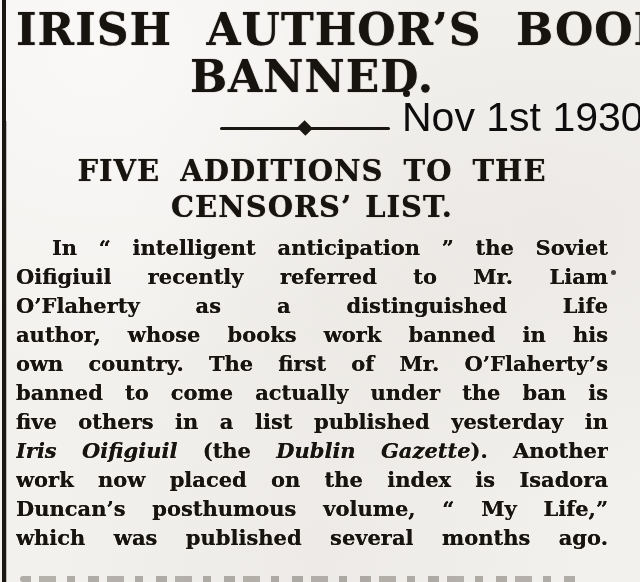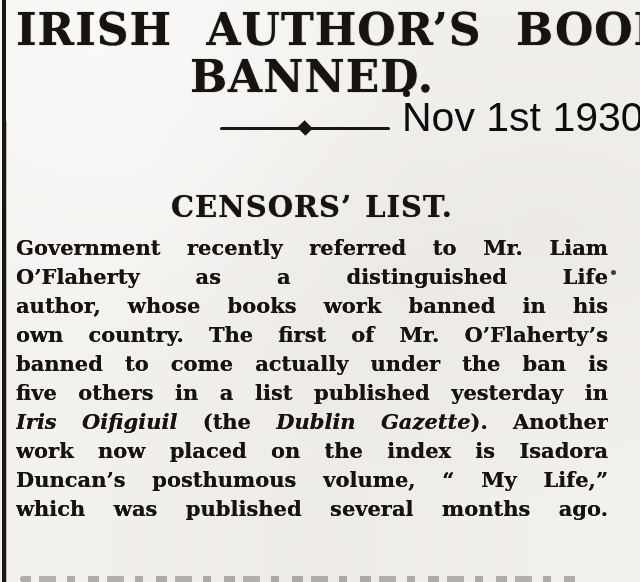--- a/index.html
+++ b/index.html
@@ -141,24 +141,26 @@
   <div class="headline-line headline-l1">IRISH AUTHOR’S BOOK</div>
   <div class="headline-line headline-l2">BANNED.</div>
 
   <div class="divider">
     <span class="bar"></span>
     <span class="diamond"></span>
   </div>
 
   <div class="annotation">Nov 1st 1930</div>
 
+  <div class="subhead-line subhead-l1">FIVE ADDITIONS TO THE</div>
   <div class="subhead-line subhead-l2">CENSORS’ LIST.</div>
 
   <div class="article">
-    <div class="bline">Government recently referred to Mr. Liam</div>
+    <div class="bline indent">In “ intelligent anticipation ” the Soviet</div>
+    <div class="bline">Oifigiuil recently referred to Mr. Liam</div>
     <div class="bline">O’Flaherty as a distinguished Life</div>
     <div class="bline">author, whose books work banned in his</div>
     <div class="bline">own country. The first of Mr. O’Flaherty’s</div>
     <div class="bline">banned to come actually under the ban is</div>
     <div class="bline">five others in a list published yesterday in</div>
     <div class="bline"><span class="ital">Iris Oifigiuil</span><span> (the </span><span class="ital">Dublin Gazette</span><span>).  Another</span></div>
     <div class="bline">work now placed on the index is Isadora</div>
     <div class="bline">Duncan’s posthumous volume, “ My Life,”</div>
     <div class="bline">which was published several months ago.</div>
   </div>

